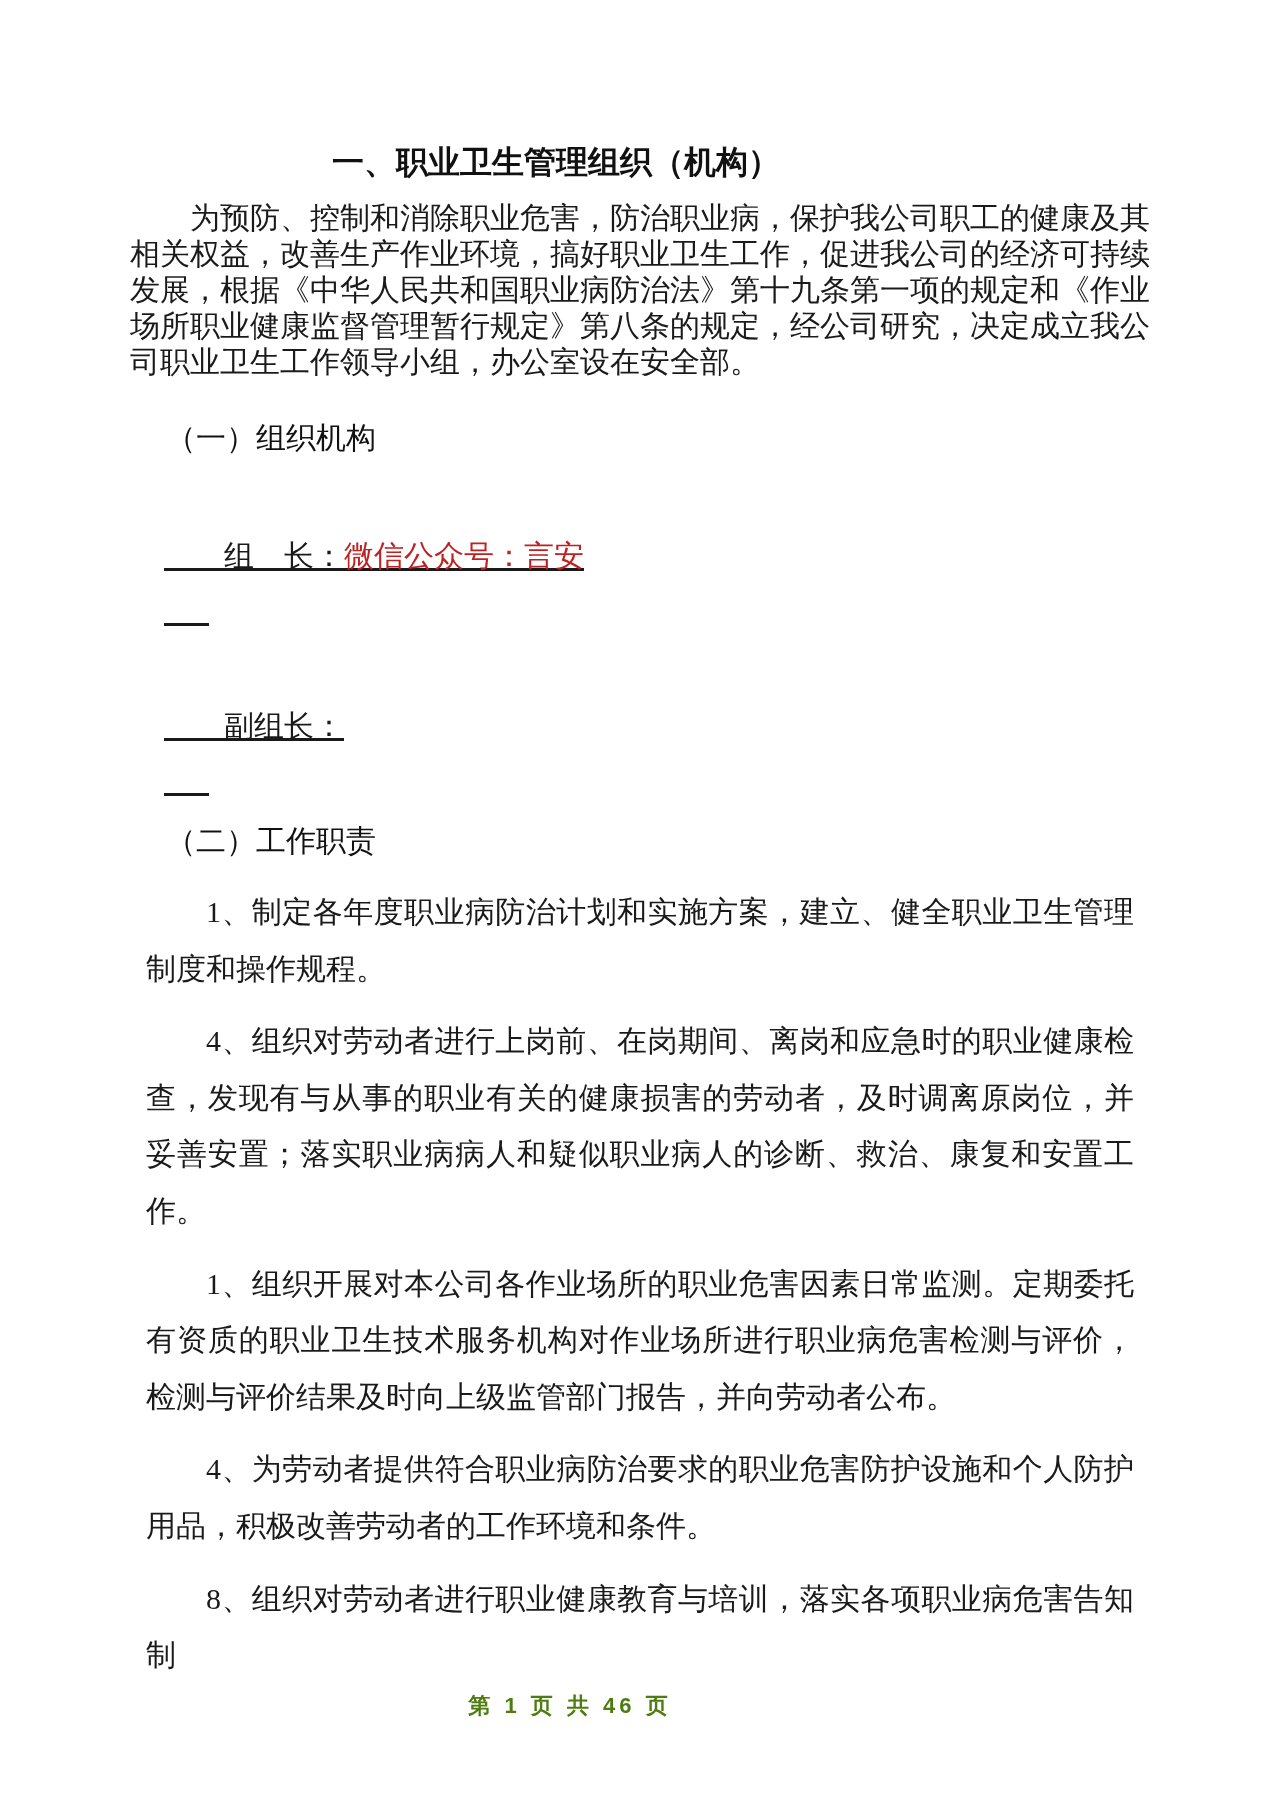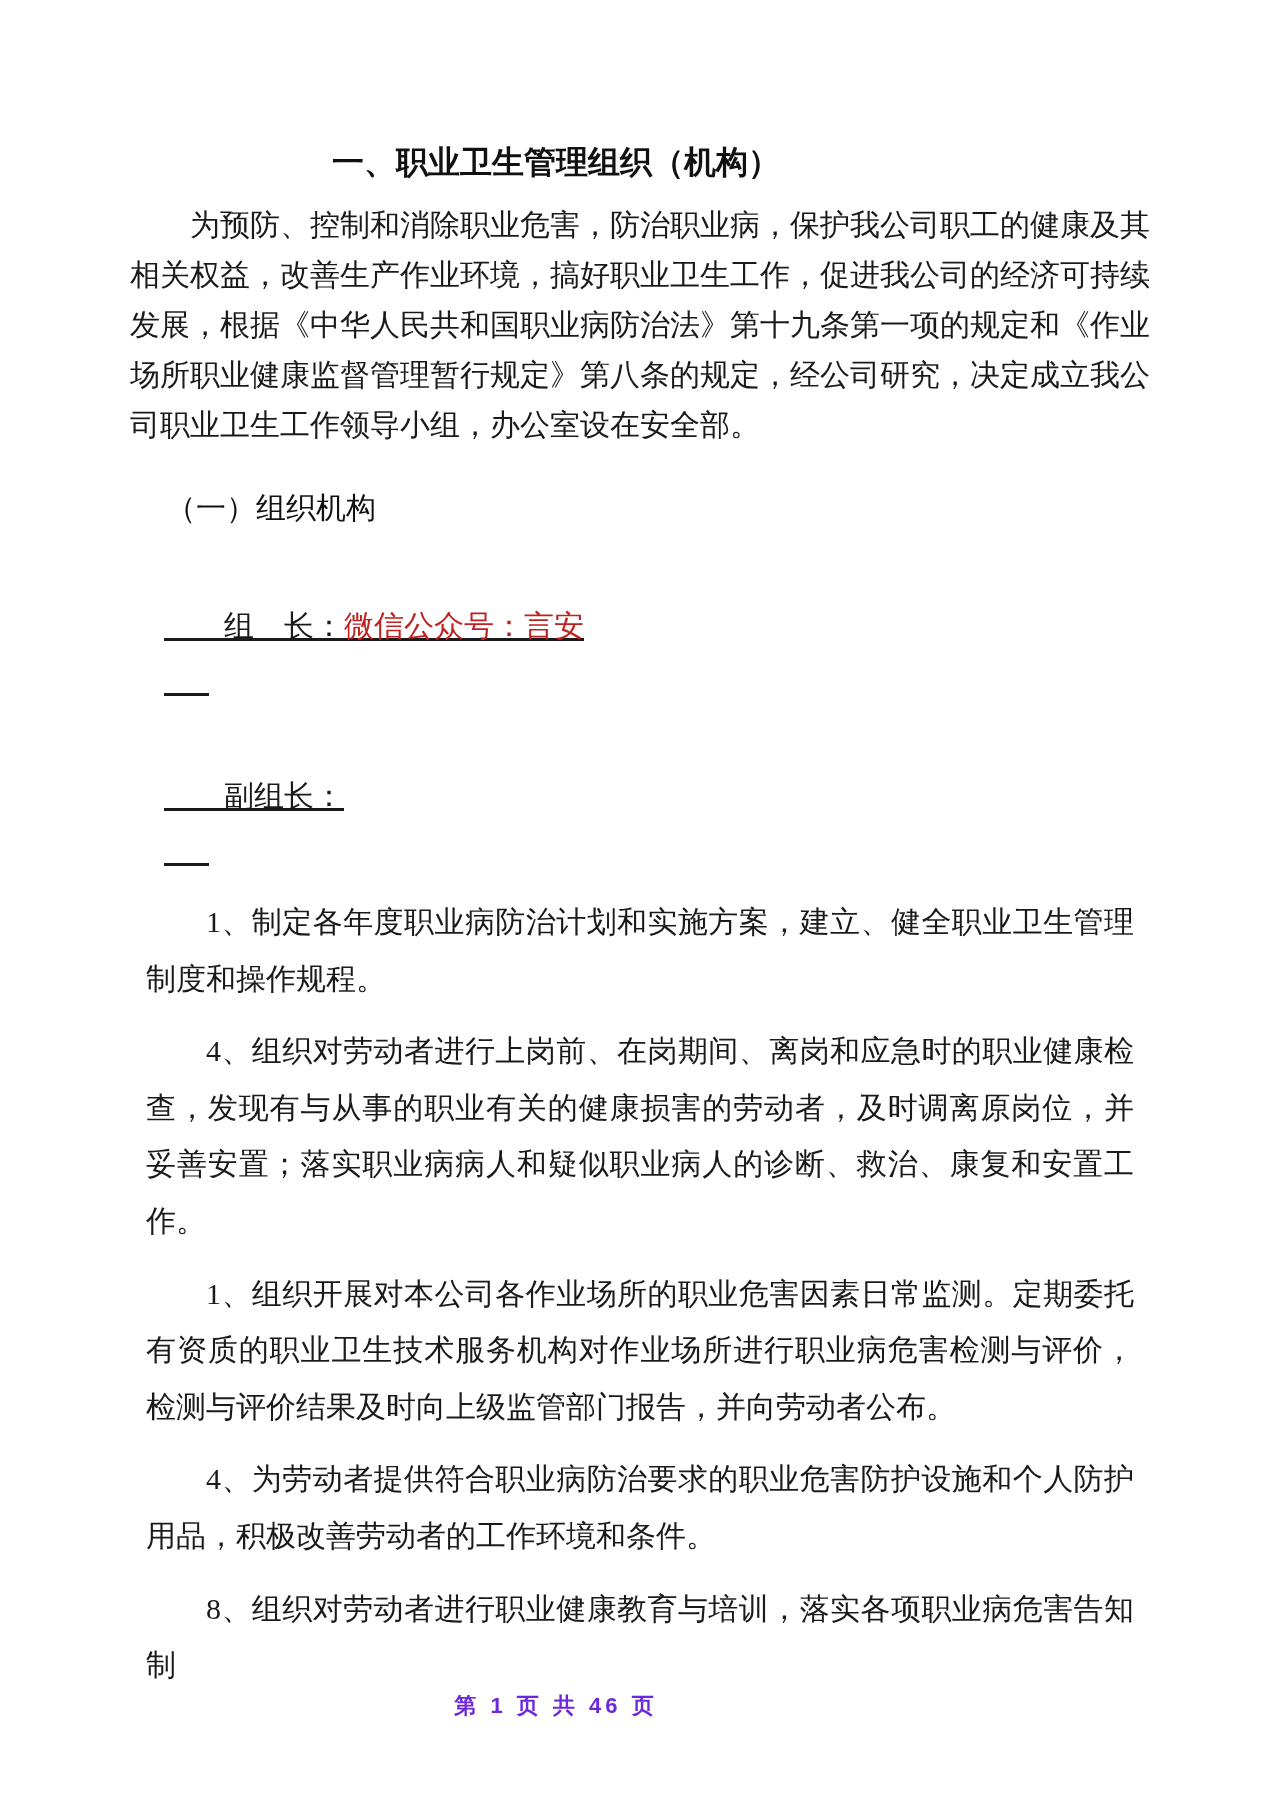--- a/index.html
+++ b/index.html
@@ -28,21 +28,21 @@
     font-size: 32px;
     line-height: 60px;
     text-align: center;
     transform: translateX(-84px);
     white-space: nowrap;
     color: #111111;
   }
   .intro {
     margin-top: 8px;
     font-size: 30px;
-    line-height: 50px;
+    line-height: 36px;
     text-align: justify;
     text-indent: 60px;
     color: #1a1a1a;
   }
   .sec-heading {
     font-family: "Liberation Sans", sans-serif;
     font-weight: normal;
     font-size: 30px;
     line-height: 55px;
     padding-left: 36px;
@@ -65,31 +65,31 @@
   .duty-item {
     font-size: 30px;
     line-height: 56.6px;
     text-align: justify;
     text-indent: 60px;
     margin: 16px;
     color: #1a1a1a;
   }
   .page-footer {
     position: absolute;
-    left: 118px;
+    left: 132px;
     top: 1691px;
     width: 1020px;
     text-align: center;
     transform: translateX(-72px);
     font-family: "Liberation Sans", sans-serif;
     font-weight: bold;
     font-size: 22px;
     line-height: 30px;
     letter-spacing: 4px;
-    color: #6d28d9;
+    color: #4d7c0f;
   }
 </style>
 </head>
 <body>
 
 <div class="page">
   <div class="content">
 
     <div class="doc-title">一、职业卫生管理组织（机构）</div>
 
@@ -99,20 +99,21 @@
 
     <div class="roles">
       <div class="role-line">
         <span class="role-label">组　长：</span><span class="role-value red">微信公众号：言安</span>
       </div>
       <div class="role-line">
         <span class="role-label">副组长：</span><span class="role-value"></span>
       </div>
     </div>
 
+    <div class="sec-heading duty">（二）工作职责</div>
 
     <div class="duties">
       <p class="duty-item">1、制定各年度职业病防治计划和实施方案，建立、健全职业卫生管理制度和操作规程。</p>
       <p class="duty-item">4、组织对劳动者进行上岗前、在岗期间、离岗和应急时的职业健康检查，发现有与从事的职业有关的健康损害的劳动者，及时调离原岗位，并妥善安置；落实职业病病人和疑似职业病人的诊断、救治、康复和安置工作。</p>
       <p class="duty-item">1、组织开展对本公司各作业场所的职业危害因素日常监测。定期委托有资质的职业卫生技术服务机构对作业场所进行职业病危害检测与评价，检测与评价结果及时向上级监管部门报告，并向劳动者公布。</p>
       <p class="duty-item">4、为劳动者提供符合职业病防治要求的职业危害防护设施和个人防护用品，积极改善劳动者的工作环境和条件。</p>
       <p class="duty-item">8、组织对劳动者进行职业健康教育与培训，落实各项职业病危害告知制</p>
     </div>
 
   </div>

